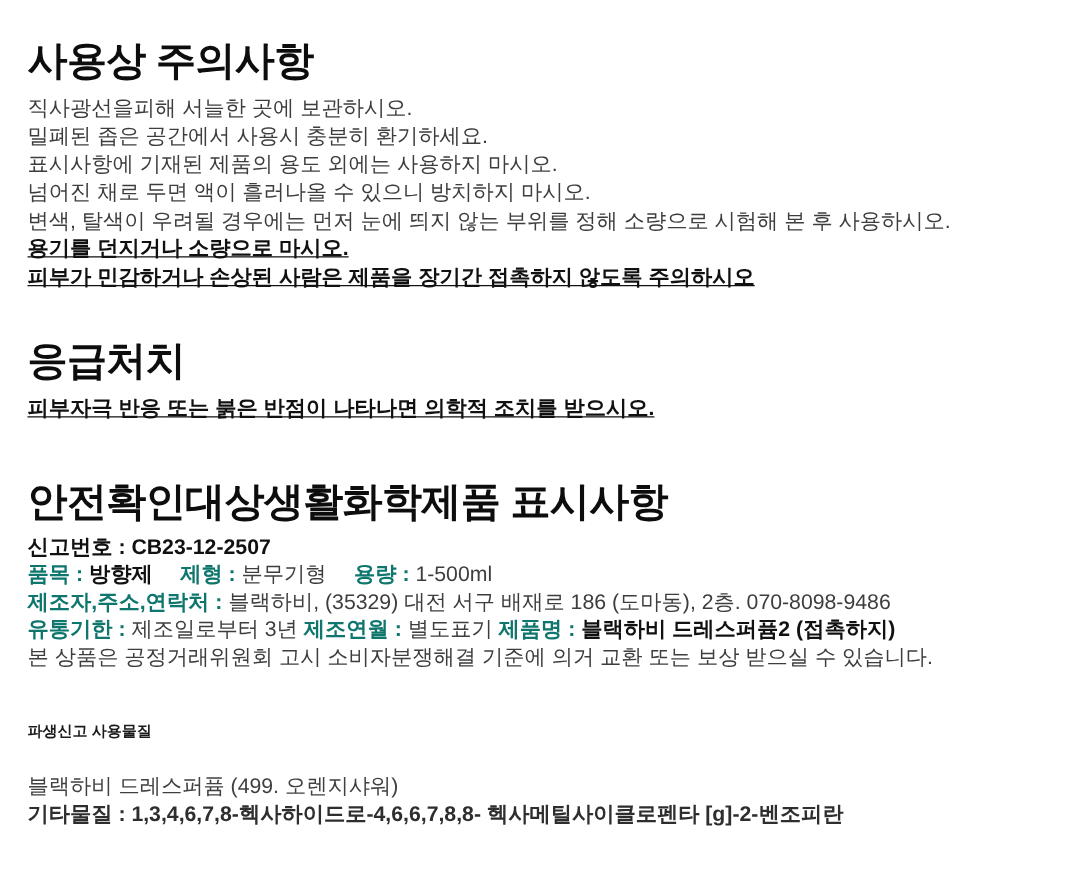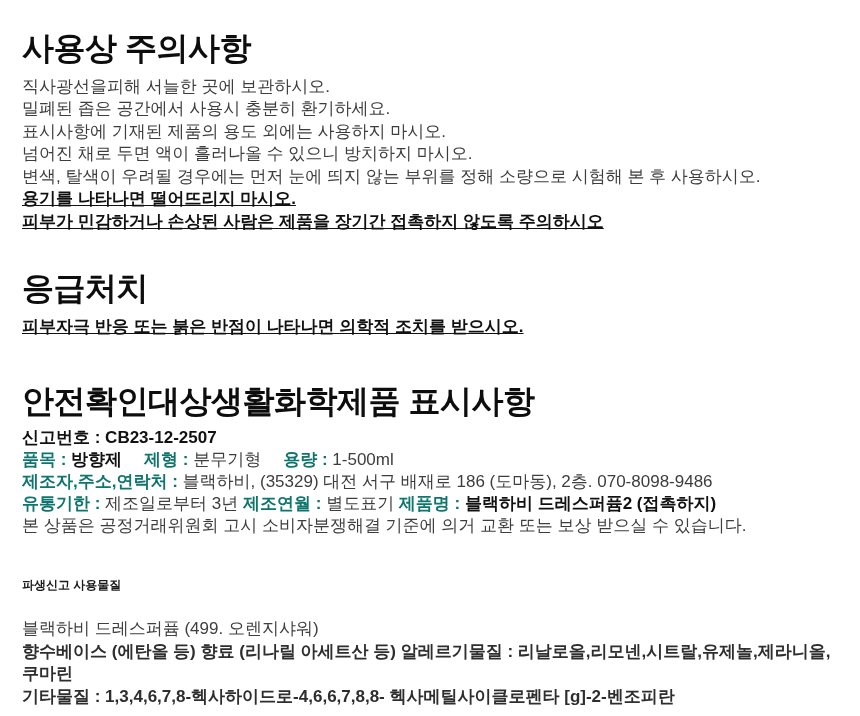--- a/index.html
+++ b/index.html
@@ -71,21 +71,21 @@
 <div class="page">
 
   <div class="section precautions">
     <h1 class="section-title">사용상 주의사항</h1>
     <div class="body-lines">
       <span class="line">직사광선을피해 서늘한 곳에 보관하시오.</span>
       <span class="line">밀폐된 좁은 공간에서 사용시 충분히 환기하세요.</span>
       <span class="line">표시사항에 기재된 제품의 용도 외에는 사용하지 마시오.</span>
       <span class="line">넘어진 채로 두면 액이 흘러나올 수 있으니 방치하지 마시오.</span>
       <span class="line">변색, 탈색이 우려될 경우에는 먼저 눈에 띄지 않는 부위를 정해 소량으로 시험해 본 후 사용하시오.</span>
-      <span class="line strong">용기를 나타나면 떨어뜨리지 마시오.</span>
+      <span class="line strong">용기를 던지거나 소량으로 마시오.</span>
       <span class="line strong">피부가 민감하거나 손상된 사람은 제품을 장기간 접촉하지 않도록 주의하시오</span>
     </div>
   </div>
 
   <div class="section first-aid">
     <h1 class="section-title">응급처치</h1>
     <div class="body-lines">
       <span class="line strong">피부자극 반응 또는 붉은 반점이 나타나면 의학적 조치를 받으시오.</span>
     </div>
   </div>
@@ -103,18 +103,17 @@
       <span class="info-line"><span class="lbl">유통기한 : </span><span class="val">제조일로부터 3년 </span><span class="lbl">제조연월 : </span><span class="val">별도표기 </span><span class="lbl">제품명 : </span><span class="val-b">블랙하비 드레스퍼퓸2 (접촉하지)</span></span>
 
       <span class="info-line">본 상품은 공정거래위원회 고시 소비자분쟁해결 기준에 의거 교환 또는 보상 받으실 수 있습니다.</span>
     </div>
   </div>
 
   <div class="derived">
     <div class="derived-title">파생신고 사용물질</div>
     <div class="derived-lines">
       <span class="line product">블랙하비 드레스퍼퓸 (499. 오렌지샤워)</span>
-      <span class="line semib">향수베이스 (에탄올 등) 향료 (리나릴 아세트산 등) 알레르기물질 : 리날로올,리모넨,시트랄,유제놀,제라니올,쿠마린</span>
       <span class="line semib">기타물질 : 1,3,4,6,7,8-헥사하이드로-4,6,6,7,8,8- 헥사메틸사이클로펜타 [g]-2-벤조피란</span>
     </div>
   </div>
 
 </div>
 
 </body></html>

